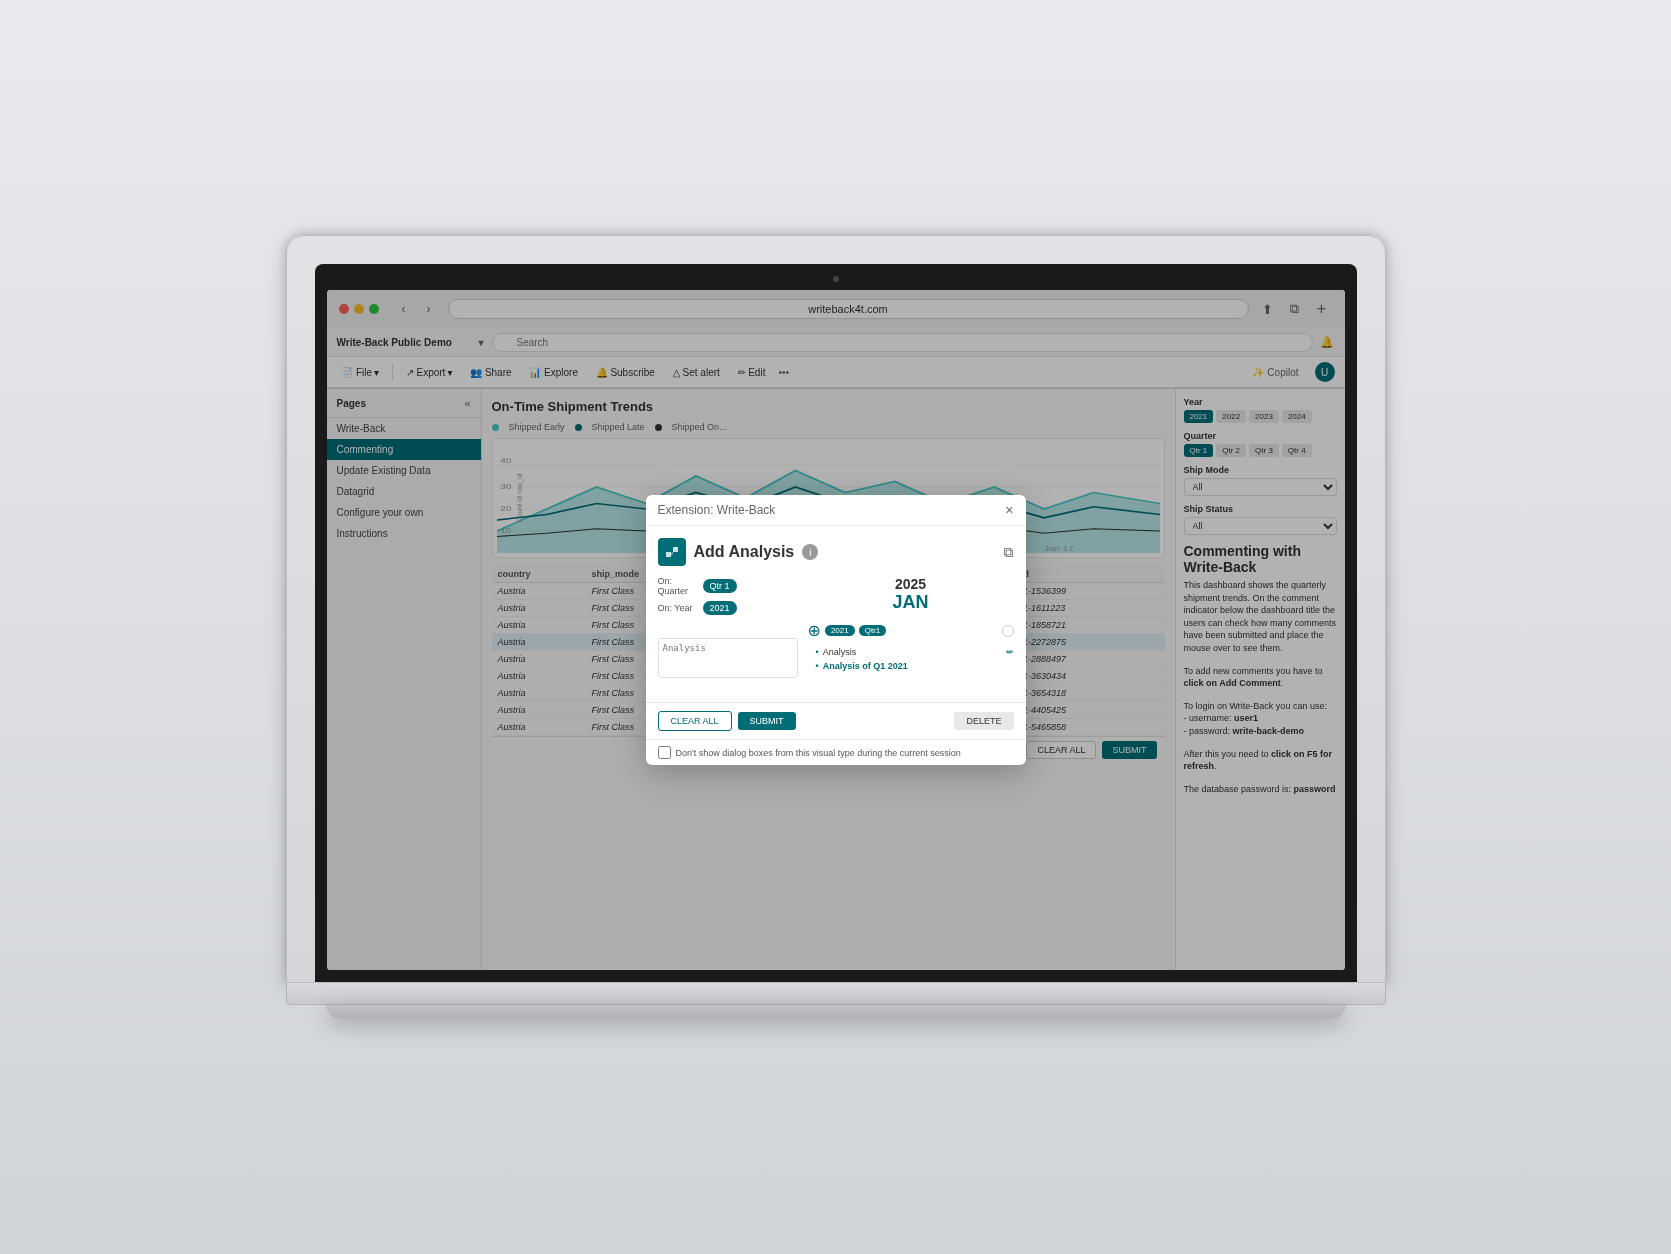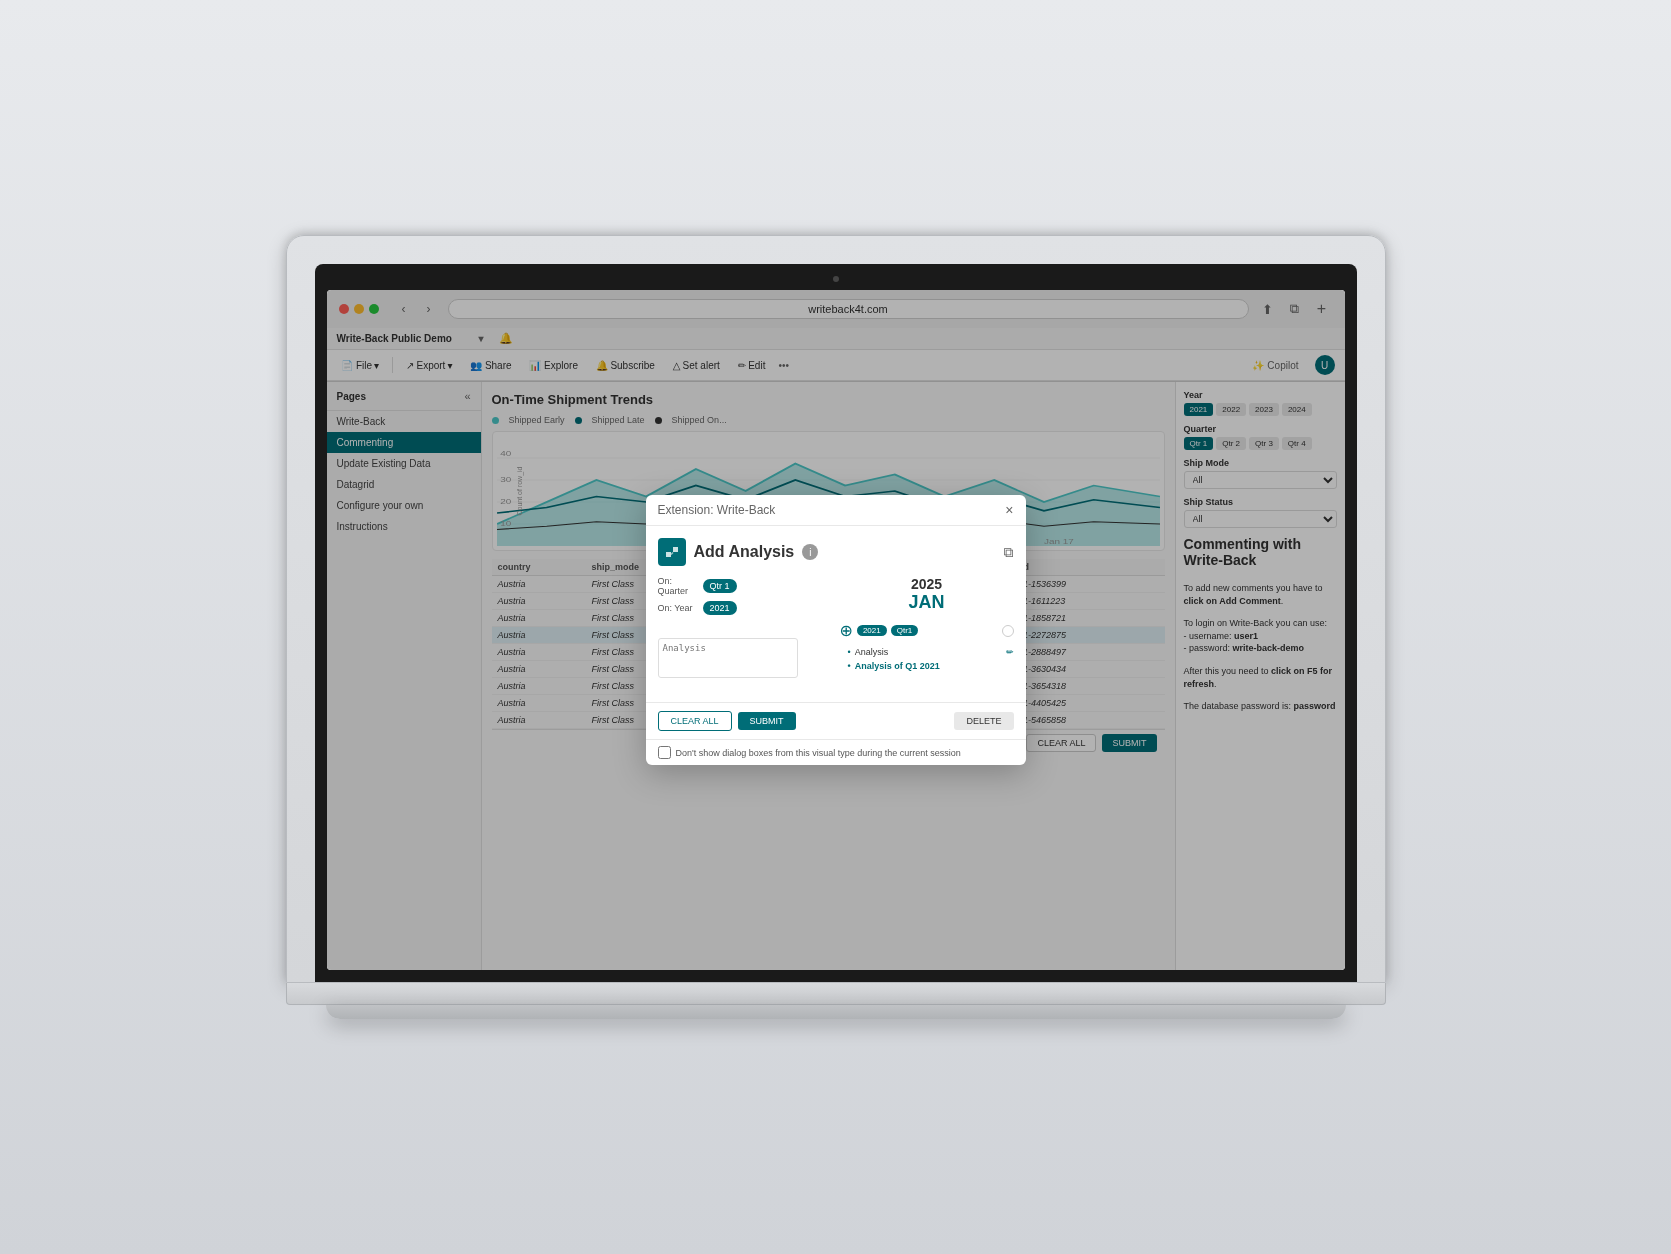--- a/index.html
+++ b/index.html
@@ -397,21 +397,20 @@
     .modal-content-area {
       display: flex;
       gap: 10px;
     }
     .modal-left {
       width: 140px;
       flex-shrink: 0;
     }
     .modal-right {
       flex: 1;
-      margin-left: 32px;
     }
 
     .filter-row {
       display: flex; gap: 5px; align-items: center;
       margin-bottom: 5px; font-size: 9px; color: #555;
     }
     .filter-row-label { width: 40px; flex-shrink: 0; }
     .filter-badge {
       background: #006d77;
       color: #fff;
@@ -578,20 +577,24 @@
               <button class="browser-action-btn">⬆</button>
               <button class="browser-action-btn">⧉</button>
               <button class="new-tab-btn">+</button>
             </div>
           </div>
 
           <div class="search-bar-row">
             <div style="width:155px; font-size:10px; font-weight:600; color:#333; padding-right:8px; display:flex; align-items:center; justify-content:space-between;">
               <span>Write-Back Public Demo</span>
               <span style="color:#666; font-size:10px;">▾</span>
+            </div>
+            <div class="search-wrapper">
+              <span class="search-icon-inner">🔍</span>
+              <input class="search-input" type="text" placeholder="Search" style="">
             </div>
             <button style="margin-left:8px; background:none; border:none; cursor:pointer; font-size:11px; color:#666;">🔔</button>
           </div>
 
           <div class="top-toolbar">
             <div class="toolbar-group">
               <button class="toolbar-btn">
                 <span>📄</span>
                 <span>File</span>
                 <span>▾</span>
@@ -799,20 +802,21 @@
               </select>
             </div>
             <div class="filter-section">
               <div class="filter-label">Ship Status</div>
               <select class="filter-dropdown">
                 <option>All</option>
               </select>
             </div>
             <div class="filter-section">
               <div class="info-heading">Commenting with Write-Back</div>
+              <div class="info-text">This dashboard shows the quarterly shipment trends. On the comment indicator below the dashboard title the users can check how many comments have been submitted and place the mouse over to see them.</div>
               <br>
               <div class="info-text">To add new comments you have to <strong>click on Add Comment</strong>.</div>
               <br>
               <div class="info-text">To login on Write-Back you can use:<br>- username: <strong>user1</strong><br>- password: <strong>write-back-demo</strong></div>
               <br>
               <div class="info-text">After this you need to <strong>click on F5 for refresh</strong>.</div>
               <br>
               <div class="info-text">The database password is: <strong>password</strong></div>
             </div>
           </div>

